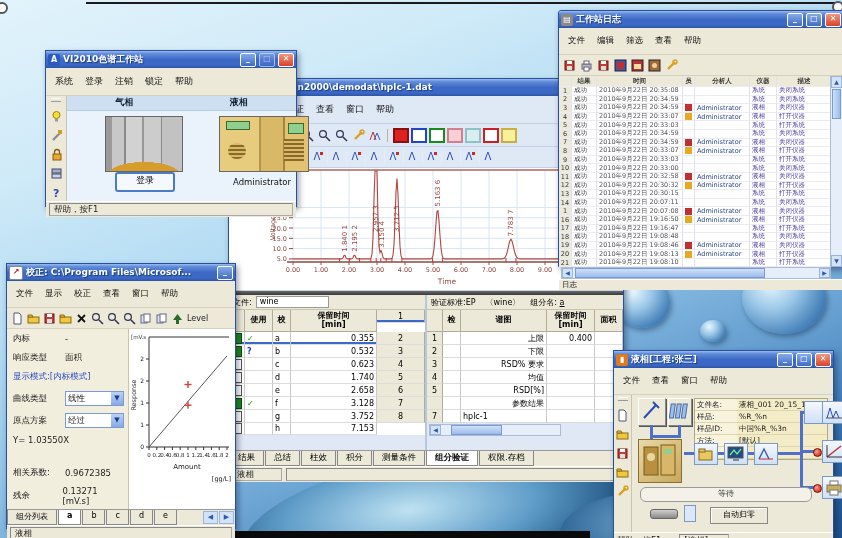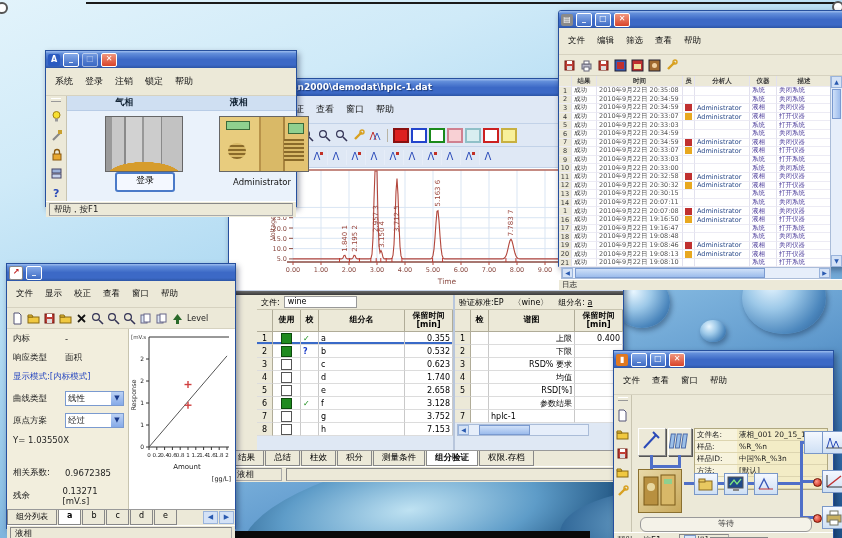--- a/index.html
+++ b/index.html
@@ -35,21 +35,21 @@
   .sfield.small{flex:0 0 auto;min-width:40px;}
   .tabsrow{display:flex;align-items:stretch;background:#ece9d8;border-top:1px solid #999;font-size:8.5px;}
   .tab{padding:1px 8px;border:1px solid #888;border-top:none;background:#ece9d8;margin-right:1px;white-space:nowrap;}
   .tab.active{background:#fff;font-weight:bold;}
   .colorsq{width:12px;height:11px;display:inline-block;margin:0 1px;flex:0 0 auto;}
   .pk{color:#2a4ab8;font-size:10px;width:16px;height:15px;text-align:center;line-height:14px;position:relative;border-left:1px solid #e6edf8;}
   .pk:nth-child(odd)::after{content:"";position:absolute;right:2px;top:2px;width:3px;height:3px;background:#c23025;}
   
   .plotwrap{position:relative;height:122px;background:#fff;border-bottom:1px solid #c8d4e8;}
   .splitter{height:4px;background:linear-gradient(#6a6a6a,#3a3a3a);}
-  .lower{display:flex;height:155px;background:#dfe8f4;font-size:8px;margin-left:28px;}
+  .lower{display:flex;height:155px;background:#dfe8f4;font-size:8px;}
   .lhalf{width:196px;border-right:2px solid #b8c6dc;display:flex;flex-direction:column;}
   .rhalf{flex:1;display:flex;flex-direction:column;overflow:hidden;}
   .filerow{height:14px;display:flex;align-items:center;gap:4px;padding:0 4px;background:#ece9d8;border-bottom:1px solid #c8c4b0;}
   .filefield{background:#fff;border:1px solid #999;padding:0 8px 0 3px;min-width:60px;height:10px;line-height:10px;}
   .vhead{height:14px;display:flex;align-items:center;gap:10px;padding:0 4px;background:#ece9d8;border-bottom:1px solid #c8c4b0;white-space:nowrap;overflow:hidden;}
   .grid{display:grid;background:#fff;}
   .grid .c{border-right:1px solid #c9c9c9;border-bottom:1px solid #dcdcdc;padding:0 2px;display:flex;align-items:center;overflow:hidden;white-space:nowrap;}
   .grid .h{background:#ece9d8;border-right:1px solid #b0ac98;border-bottom:1px solid #b0ac98;justify-content:center;text-align:center;font-weight:bold;line-height:1.05;}
   .grid .num{background:#ece9d8;border-right:1px solid #b0ac98;justify-content:center;}
   .grid .r{justify-content:flex-end;}
@@ -92,21 +92,21 @@
     radial-gradient(ellipse 60px 22px at 50% 108%, #d69c2c 0 60%, transparent 61%),
     linear-gradient(90deg,#9a9a9a 0 8%,#c8c8c8 8% 24%,#8a8a8a 24% 26%,#d2d2d2 26% 48%,#989898 48% 50%,#cccccc 50% 72%,#8a8a8a 72% 74%,#c2c2c2 74% 100%);}
   .lcimg{left:152px;width:88px;height:54px;background:linear-gradient(90deg,#e8cc7e 0 44%,#b8934a 44% 47%,#d9b967 47% 72%,#a8843e 72% 74%,#e3c372 74% 100%);}
   .lcd{position:absolute;background:#8fd08f;border:1px solid #3a6a3a;}
   .keypad{position:absolute;background:repeating-linear-gradient(0deg,#8a6a2a 0 2px,#d9b967 2px 4px),repeating-linear-gradient(90deg,#8a6a2a 0 2px,#d9b967 2px 4px);}
   .loginrow{position:absolute;left:0;right:0;top:76px;display:flex;align-items:center;}
   .loginbtn{margin-left:48px;width:56px;height:16px;background:#f4f8ff;border:2px solid #4a7ac8;border-radius:3px;text-align:center;font-size:9px;line-height:13px;}
   .adminname{margin-left:58px;font-size:8.5px;color:#111;}
   
   .lcbody{display:flex;height:137px;background:#ece9d8;}
-  .lcmain{flex:1;position:relative;margin-top:30px;}
+  .lcmain{flex:1;position:relative;}
   .btn3d{position:absolute;width:26px;height:26px;background:#ece9d8;border:1px solid #fff;border-right-color:#888;border-bottom-color:#888;box-shadow:1px 1px 0 #555;}
   .infopanel{position:absolute;left:62px;top:3px;width:132px;background:#f7f3dd;border:1px solid #b0a880;font-size:7.5px;color:#222;}
   .inforow{display:flex;border-bottom:1px solid #ddd5b0;height:11px;line-height:11px;}
   .inforow .il{width:40px;padding-left:2px;}
   .inforow .iv{flex:1;background:#f3ecc6;padding-left:2px;overflow:hidden;white-space:nowrap;}
   .pipe{position:absolute;background:#4f6fc8;}
   .node{position:absolute;background:linear-gradient(#f4f8ff,#cfe0f4);border:1px solid #7a98c8;display:flex;align-items:center;justify-content:center;}
   .valve{position:absolute;width:7px;height:7px;border-radius:50%;background:radial-gradient(circle at 35% 35%,#ff9a8a,#c01808);border:1px solid #701000;}
   .instrnode{background:linear-gradient(135deg,#e8d9a8,#c8a85a);border:1px solid #8a7030;}
   .waitbar{position:absolute;left:8px;top:92px;width:170px;height:13px;background:#f4f2e8;border:1px solid #999;border-radius:6px;text-align:center;font-size:8px;line-height:12px;color:#333;}
@@ -320,21 +320,20 @@
     <div class="lower">
       <div class="lhalf">
         <div class="filerow">
           <span>文件:</span>
           <span class="filefield">wine</span>
         </div>
         <div class="grid" id="comp-table" style="grid-template-columns:16px 28px 18px 86px 1fr;font-size:8px;">
             <div class="c h" style="height: 21px;"></div>
             <div class="c h" style="height: 21px;">使用</div>
             <div class="c h" style="height: 21px;">校</div>
-            <div class="c h" style="height: 21px;">组分名</div>
             <div class="c h" style="height: 21px;">保留时间<br>[min]</div>
             <div class="c num selrow" style="height: 12px;">1</div>
             <div class="c selrow">
               <span class="chk on"></span>
             </div>
             <div class="c selrow mark-check">✓</div>
             <div class="c selrow">a</div>
             <div class="c r selrow">0.355</div>
             <div class="c num" style="height: 12px;">2</div>
             <div class="c">
@@ -452,20 +451,21 @@
       </div>
     <div class="statusbar">
       <span class="sfield small">液相</span>
       <span class="sfield"></span>
     </div>
   </div>
 
   <div class="win" style="left:6px;top:263px;width:228px;height:264px;z-index:3;">
     <div class="tbar">
       <span class="app-ico" style="background:#fff;color:#c02020;border:1px solid #888;line-height:10px;">↗</span>
+      <span class="ttext">校正: C:\Program Files\Microsof...</span>
       <span class="tbtn">_</span>
     </div>
     <div class="menubar" style="font-size:8.5px;">
         <span class="menu-item">文件</span>
         <span class="menu-item">显示</span>
         <span class="menu-item">校正</span>
         <span class="menu-item">查看</span>
         <span class="menu-item">窗口</span>
         <span class="menu-item">帮助</span>
       </div>
@@ -635,20 +635,21 @@
         </span>
       </div>
     <div class="statusbar">
       <span class="sfield">液相</span>
     </div>
   </div>
 
   <div class="win" style="left:45px;top:50px;width:250px;height:155px;z-index:4;">
     <div class="tbar">
       <span class="app-ico" style="background:#2a5ac0;">A</span>
+      <span class="ttext">VI2010色谱工作站</span>
       <span class="tbtn">_</span>
       <span class="tbtn" style="opacity:.55;">□</span>
       <span class="tbtn close">✕</span>
     </div>
     <div class="menubar">
         <span class="menu-item">系统</span>
         <span class="menu-item">登录</span>
         <span class="menu-item">注销</span>
         <span class="menu-item">锁定</span>
         <span class="menu-item">帮助</span>
@@ -705,20 +706,21 @@
       </div>
     </div>
     <div class="statusbar">
       <span class="sfield">帮助，按F1</span>
     </div>
   </div>
 
   <div class="win" style="left:558px;top:10px;width:284px;height:255px;z-index:5;border-radius:3px 3px 0 0;">
     <div class="tbar" style="border-radius:2px 2px 0 0;">
       <span class="app-ico" style="background:#8a8a8a;">▤</span>
+      <span class="ttext">工作站日志</span>
       <span class="tbtn">_</span>
       <span class="tbtn">□</span>
       <span class="tbtn close">✕</span>
     </div>
     <div class="menubar" style="font-size:8.5px;">
         <span class="menu-item">文件</span>
         <span class="menu-item">编辑</span>
         <span class="menu-item">筛选</span>
         <span class="menu-item">查看</span>
         <span class="menu-item">帮助</span>
@@ -959,20 +961,21 @@
       <span class="hs-arrow" style="margin-left:auto;">▶</span>
     </div>
     <div class="statusbar" style="font-size:7.5px;padding:0 3px;">
       <span>日志</span>
     </div>
   </div>
 
   <div class="win" style="left:613px;top:350px;width:219px;height:186px;z-index:6;">
     <div class="tbar">
       <span class="app-ico" style="background:#e07820;">▮</span>
+      <span class="ttext">液相[工程:张三]</span>
       <span class="tbtn">_</span>
       <span class="tbtn">□</span>
       <span class="tbtn close">✕</span>
     </div>
     <div class="menubar" style="font-size:8.5px;">
         <span class="menu-item">文件</span>
         <span class="menu-item">查看</span>
         <span class="menu-item">窗口</span>
         <span class="menu-item">帮助</span>
       </div>

